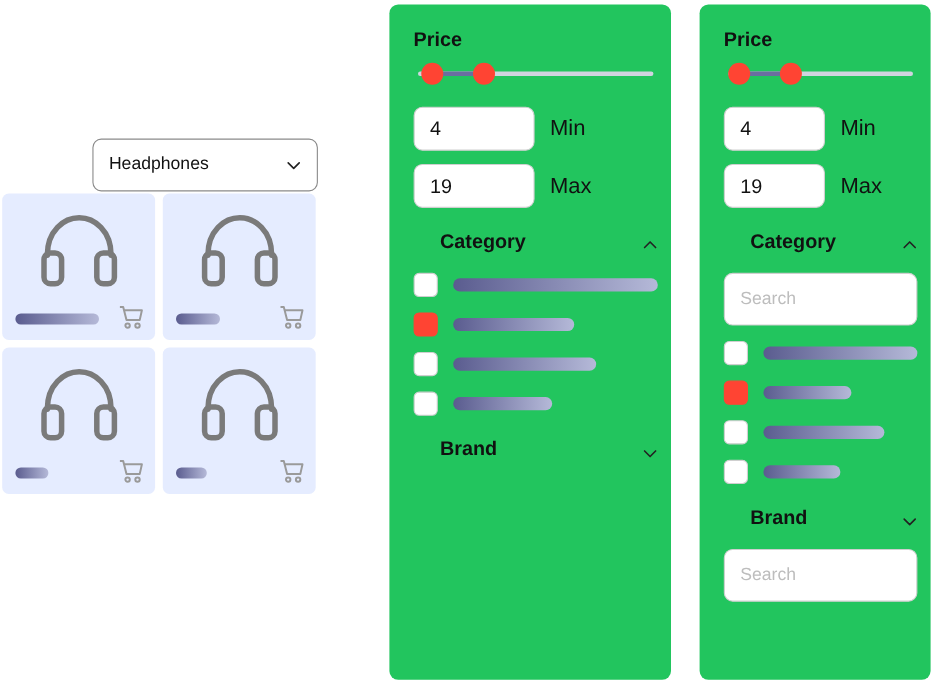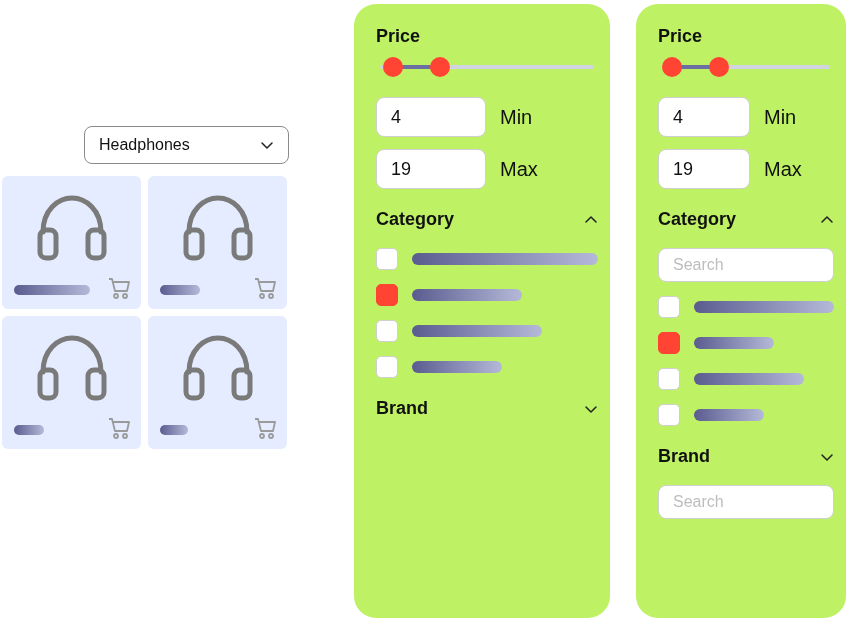--- a/index.html
+++ b/index.html
@@ -12,21 +12,21 @@
       width: 850px;
       height: 622px;
       background: #fff;
       position: relative;
     }
     .dropdown {
       position: absolute;
       left: 84px;
       top: 126px;
       width: 205px;
-      height: 38px;
+      height: 48px;
       border: 1.5px solid #8a8a8a;
       border-radius: 8px;
       display: flex;
       align-items: center;
       justify-content: space-between;
       padding: 0 14px;
       background: #fff;
     }
     .dropdown-text {
       font-size: 16px;
@@ -60,22 +60,22 @@
       border-radius: 5px;
       background: linear-gradient(90deg, #5a5c8f 0%, #b5b9d8 100%);
     }
     .cart-icon {
       position: absolute;
       right: 10px;
       bottom: 10px;
     }
     .filter-panel {
       position: absolute;
-      background: #bef264;
-      border-radius: 22px;
+      background: #22c55e;
+      border-radius: 8px;
       padding: 22px 12px 18px 22px;
     }
     .filter-panel.p1 {
       left: 354px;
       top: 4px;
       width: 256px;
       height: 614px;
     }
     .filter-panel.p2 {
       left: 636px;
@@ -84,23 +84,24 @@
       height: 614px;
     }
     .section-label {
       font-size: 18px;
       font-weight: 700;
       color: #111;
     }
     .section-header {
       display: flex;
       justify-content: space-between;
-      align-items: center;
+      align-items: flex-end;
       margin-top: 20px;
       margin-bottom: 18px;
+      margin-left: 24px;
     }
     .slider-track {
       position: relative;
       height: 16px;
       margin: 12px 4px 22px 4px;
     }
     .slider-line {
       position: absolute;
       top: 50%;
       left: 0;
@@ -147,21 +148,21 @@
     .p1 .num-input { width: 110px; }
     .p2 .num-input { width: 92px; }
     .input-label {
       font-size: 20px;
       color: #111;
     }
     .search-input {
       width: 100%;
       border: 1.5px solid #cfcfcf;
       border-radius: 8px;
-      height: 34px;
+      height: 48px;
       padding: 0 14px;
       font-size: 16px;
       color: #bdbdbd;
       background: #fff;
       display: flex;
       align-items: center;
       margin-bottom: 14px;
     }
     .check-row {
       display: flex;

